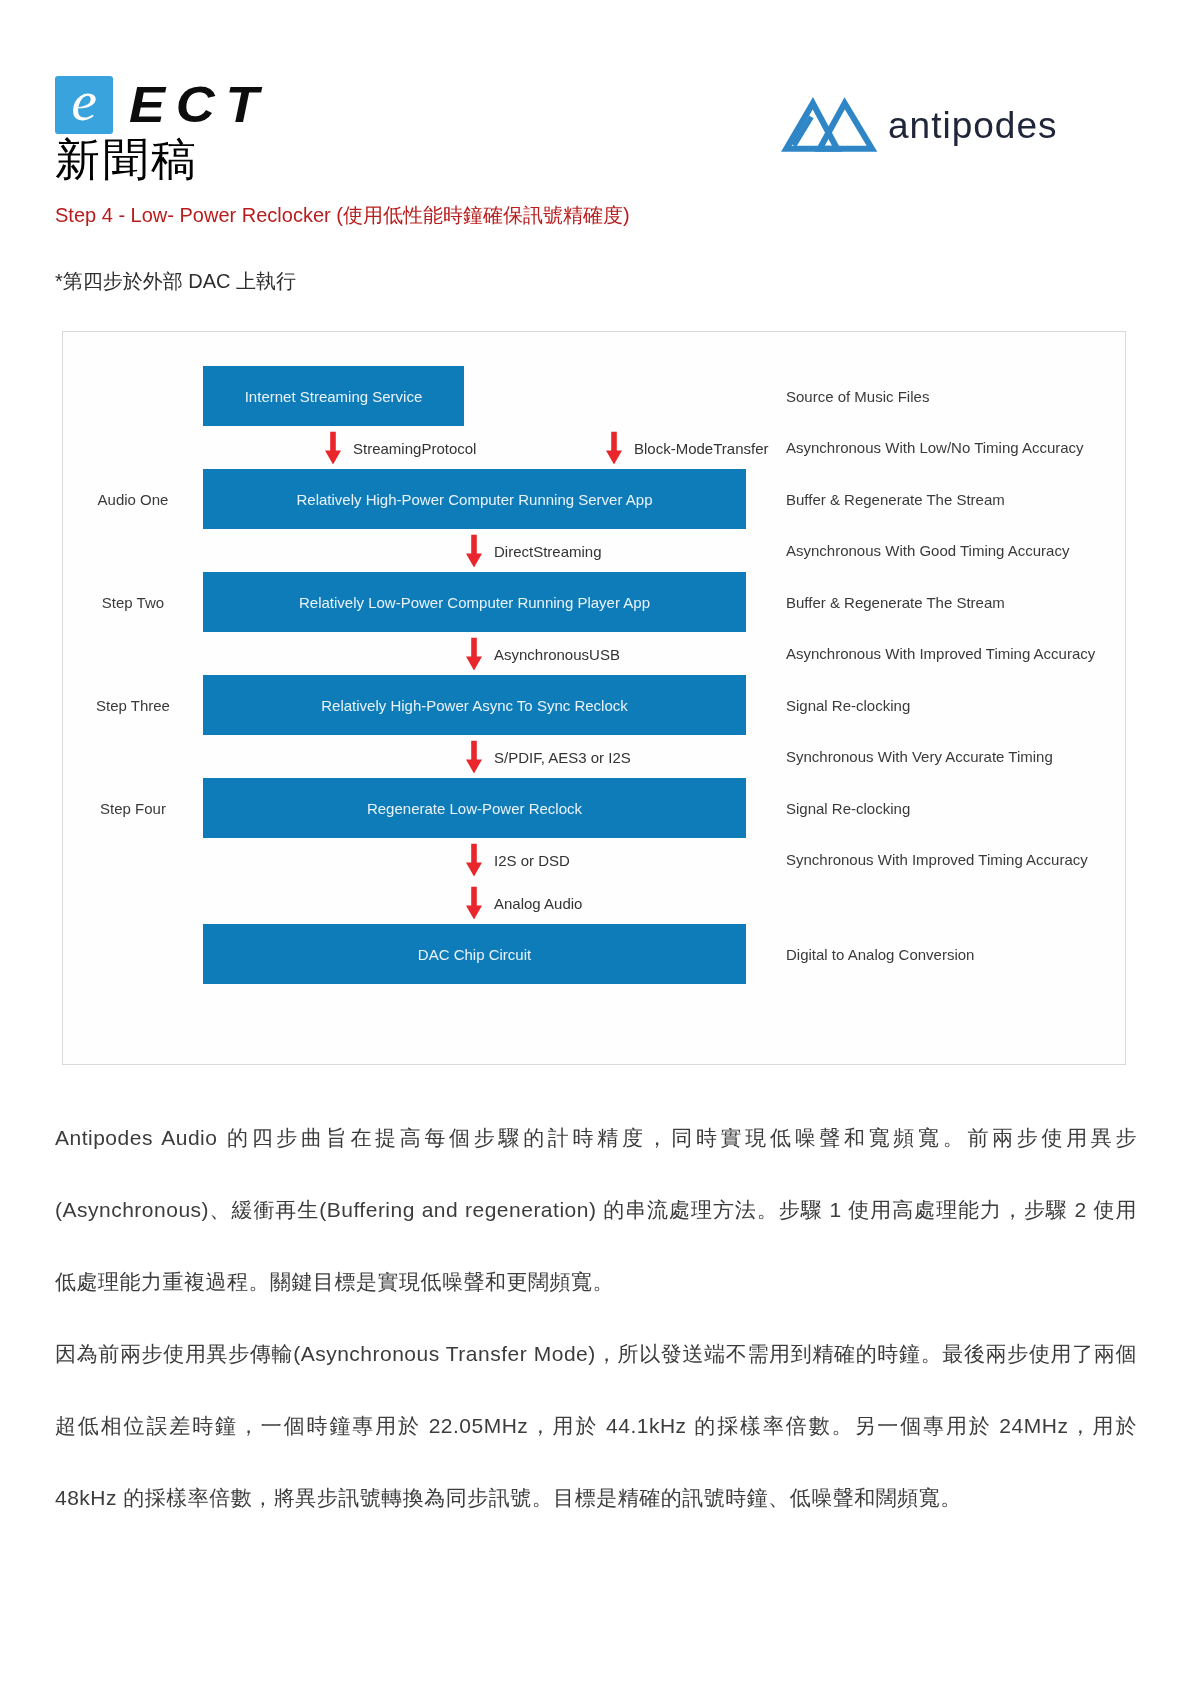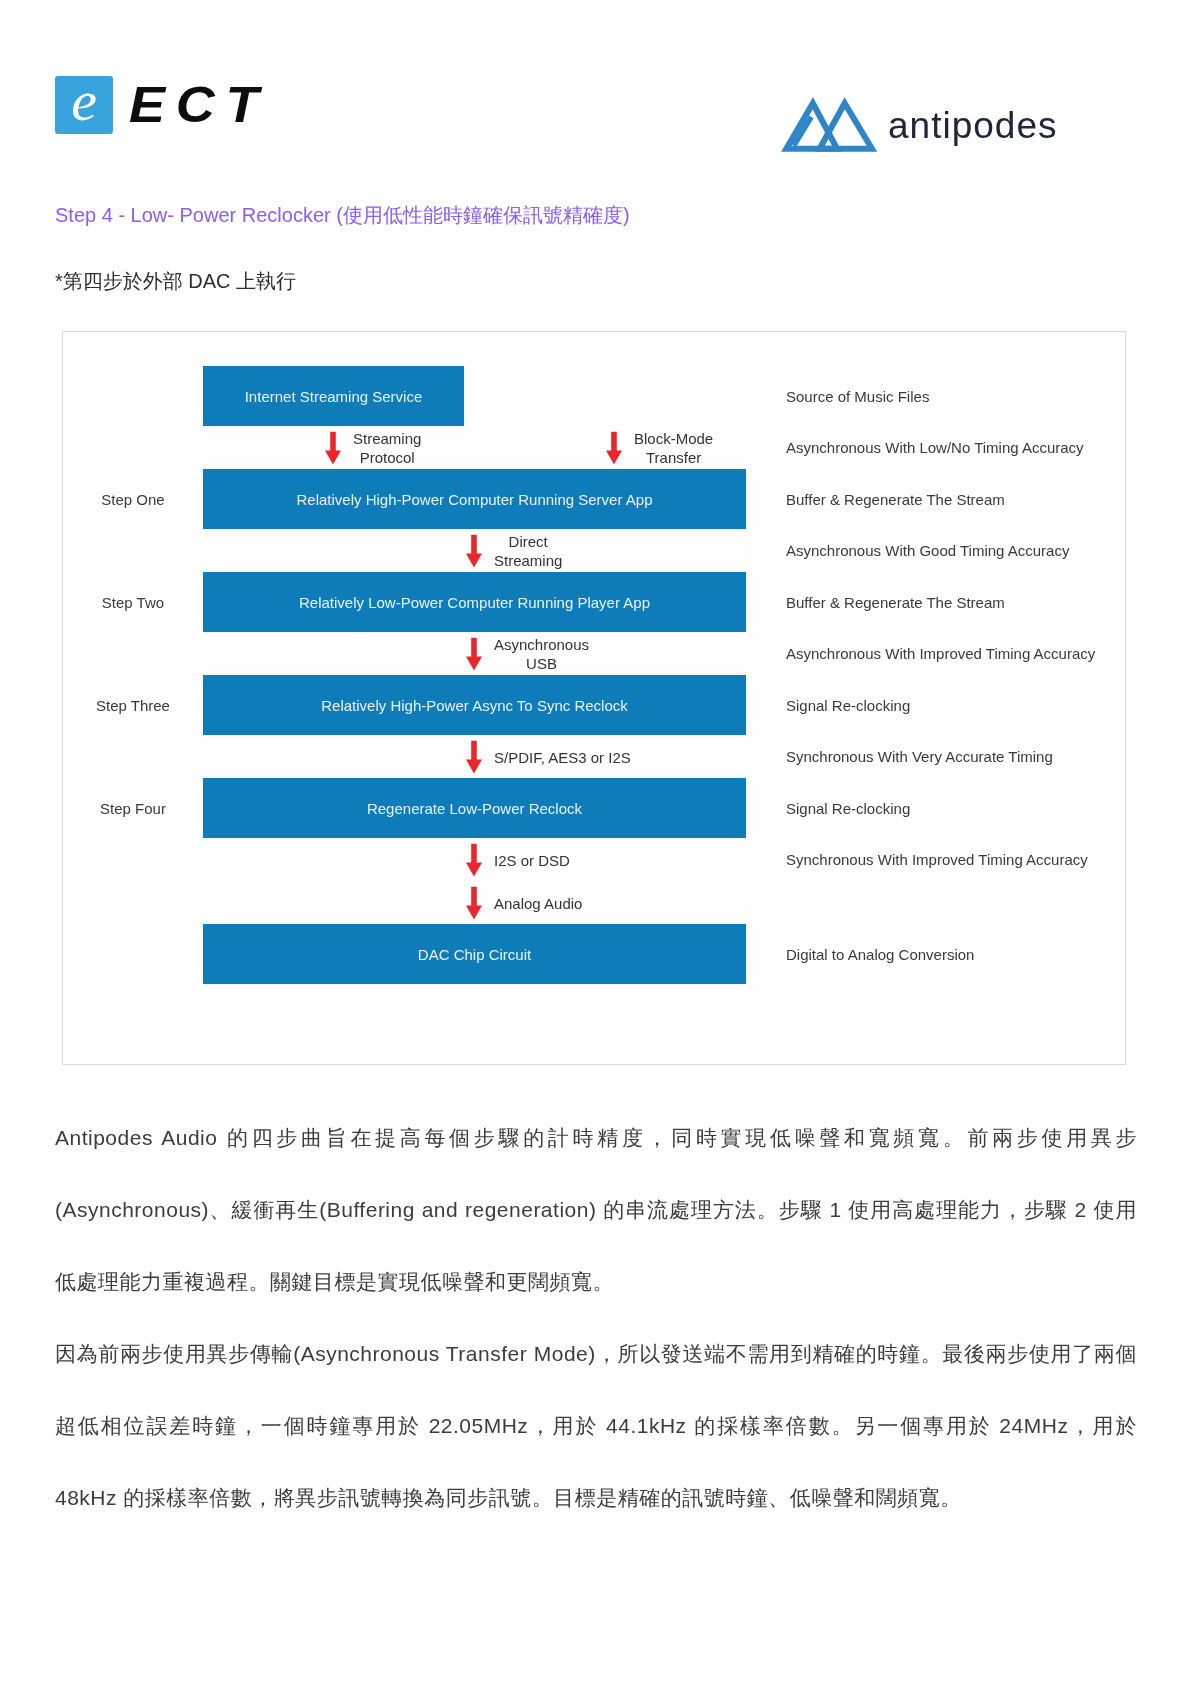--- a/index.html
+++ b/index.html
@@ -24,21 +24,21 @@
     color:#0d0d0d; transform:scaleX(1.08); transform-origin:left center;
   }
   .page-title {
     position:absolute; left:55px; top:130px;
     font-family:"Liberation Serif", serif; font-size:45px; color:#000000; letter-spacing:3px;
   }
   .antipodes { position:absolute; left:778px; top:95px; display:flex; align-items:center; gap:10px; }
   .antipodes-text { font-size:37px; color:#20263A; letter-spacing:1px; font-weight:500; }
 
   
-  .intro-heading { position:absolute; left:55px; top:202px; font-size:20px; color:#8b5cf6; }
+  .intro-heading { position:absolute; left:55px; top:202px; font-size:20px; color:#b91c1c; }
   .intro-note    { position:absolute; left:55px; top:268px; font-size:20px; color:#2e2e2e; }
 
   
   .diagram {
     position:absolute; left:62px; top:331px; width:1064px;
     border:1px solid #D9D9D9; background:#FEFEFE; padding:34px 0 80px 0;
   }
   .d-row { display:flex; align-items:center; }
   .d-left  { width:140px; text-align:center; font-size:15px; color:#3a3a3a; flex:0 0 140px; }
   .d-center{ width:543px; flex:0 0 543px; position:relative; }
@@ -48,21 +48,21 @@
   .bluebox {
     background:#0E7CB9; color:#EAF3FA; font-size:15px; height:60px;
     display:flex; align-items:center; justify-content:center; text-align:right; padding:0 10px;
   }
   .two-boxes { display:flex; gap:20px; }
   .two-boxes .bluebox.b1 { width:261px; flex:0 0 261px; }
   .two-boxes .bluebox.b2 { flex:1; }
   .arrow { position:absolute; top:50%; transform:translateY(-50%); line-height:0; }
   .arrow-label {
     position:absolute; top:50%; transform:translateY(-50%);
-    display:flex; flex-direction:column; align-items:center;
+    display:flex; flex-direction:row; align-items:center;
     font-size:15px; color:#333333; white-space:nowrap;
   }
   .arrow-label span { display:block; line-height:19px; }
   .arrow-label span:empty { display:none; }
 
   
   .paragraphs {
     position:absolute; left:55px; top:1102px; width:1082px;
     font-size:21px; color:#3c3c3c; text-align:justify; letter-spacing:0.5px;
   }
@@ -84,20 +84,21 @@
     <span style="line-height:0;">
       <svg width="100" height="62" viewBox="0 0 132 76" fill="none">
         <path d="M46 8 L11 68 H78 Z" stroke="#2F86C7" stroke-width="8"></path>
         <path d="M44 26 L21 64" stroke="#2F86C7" stroke-width="7"></path>
         <path d="M88 8 L55 68 H124 Z" stroke="#2F86C7" stroke-width="8"></path>
       </svg>
     </span>
     <span class="antipodes-text">antipodes</span>
   </div>
 
+  <div class="page-title">新聞稿</div>
 
   <div class="intro-heading">Step 4 - Low- Power Reclocker (使用低性能時鐘確保訊號精確度)</div>
   <div class="intro-note">*第四步於外部 DAC 上執行</div>
 
   <div class="diagram">
 
     <div class="d-row row-box">
       <div class="d-left"></div>
       <div class="d-center two-boxes">
         <div class="bluebox b1">Internet Streaming Service</div>
@@ -124,21 +125,21 @@
         </span>
         <span class="arrow-label" style="left:431px">
           <span>Block-Mode</span>
             <span>Transfer</span>
         </span>
       </div>
       <div class="d-right">Asynchronous With Low/No Timing Accuracy</div>
     </div>
 
     <div class="d-row row-box">
-      <div class="d-left">Step One</div>
+      <div class="d-left">Audio One</div>
       <div class="d-center">
         <div class="bluebox">Relatively High-Power Computer Running Server App</div>
       </div>
       <div class="d-right">Buffer &amp; Regenerate The Stream</div>
     </div>
 
     <div class="d-row row-arrow">
       <div class="d-left"></div>
       <div class="d-center">
         <span class="arrow" style="left:263px">

